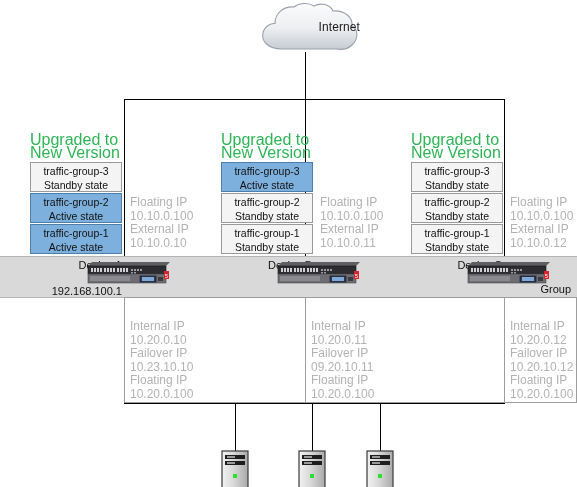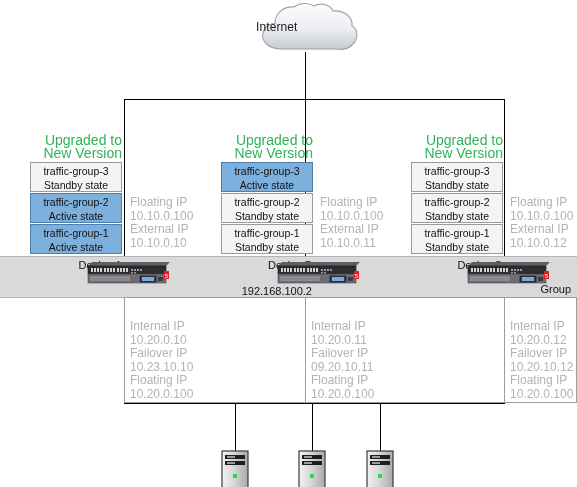--- a/index.html
+++ b/index.html
@@ -15,21 +15,21 @@
     background:#ffffff;
   }
   .vline{position:absolute;background:#000000;width:1px;}
   .hline{position:absolute;background:#000000;height:1px;}
 
   
   #cloud-wrap{position:absolute;left:256px;top:2px;width:104px;height:56px;}
   #cloud-wrap svg{display:block;}
   #cloud-label{
     position:absolute;left:0;top:18px;width:104px;
-    text-align:left;font-size:12px;color:#1b1b1b;
+    text-align:right;font-size:12px;color:#1b1b1b;
     letter-spacing:.1px;
   }
 
   
   .tg-box{
     position:absolute;
     width:92px;height:30px;
     box-sizing:border-box;
     border:1px solid #9a9a9a;
     background:#f4f4f4;
@@ -42,23 +42,23 @@
   .tg-box.active{
     background:#7eb0dd;
     border:1px solid #4d7fad;
   }
   .tg-line{display:block;}
 
   
   .upgraded{
     position:absolute;
     width:92px;
-    text-align:right;
+    text-align:left;
     color:#2fb457;
-    font-size:14px;
+    font-size:16px;
     line-height:12.5px;
   }
 
   
   .ipblock{
     position:absolute;
     color:#b3b3b3;
     font-size:12px;
     line-height:13.5px;
     white-space:nowrap;
@@ -205,20 +205,21 @@
     <div>10.10.0.100</div>
     <div>External IP</div>
     <div>10.10.0.12</div>
   </div>
 
   <div id="dg-band"></div>
 
   <div class="dev-name" style="left:0px;top:259px;width:122px;">
     <div>Device A</div>
     <div>BIG-IP</div>
+    <div>192.168.100.1</div>
   </div>
   <div class="bigip" style="left:84px;top:261px;">
     <svg width="86" height="26" viewBox="0 0 86 26">
       <polygon points="4,5 82,5 86,1 8,1" fill="#5e5e63"></polygon>
       <rect x="4" y="5" width="78" height="8" fill="#2d2d31" stroke="#17171a" stroke-width="0.6"></rect>
       <rect x="4" y="13" width="78" height="9" fill="#6d6d73" stroke="#4a4a50" stroke-width="0.6"></rect>
       <g fill="#cfcfd4">
         <rect x="7" y="7" width="2" height="4"></rect>
           <rect x="10" y="7" width="2" height="4"></rect>
         <rect x="13" y="7" width="2" height="4"></rect>
@@ -247,21 +248,20 @@
       <g>
         <rect x="80" y="10" width="5" height="8" fill="#d6232c"></rect>
         <text x="82.5" y="16.6" font-family="Liberation Sans, sans-serif" font-size="6" fill="#ffffff" text-anchor="middle">5</text>
       </g>
     </svg>
   </div>
 
   <div class="dev-name" style="left:190px;top:259px;width:122px;">
     <div>Device B</div>
     <div>BIG-IP</div>
-    <div>192.168.100.2</div>
   </div>
   <div class="bigip" style="left:274px;top:261px;">
     <svg width="86" height="26" viewBox="0 0 86 26">
       <polygon points="4,5 82,5 86,1 8,1" fill="#5e5e63"></polygon>
       <rect x="4" y="5" width="78" height="8" fill="#2d2d31" stroke="#17171a" stroke-width="0.6"></rect>
       <rect x="4" y="13" width="78" height="9" fill="#6d6d73" stroke="#4a4a50" stroke-width="0.6"></rect>
       <g fill="#cfcfd4">
         <rect x="7" y="7" width="2" height="4"></rect>
           <rect x="10" y="7" width="2" height="4"></rect>
         <rect x="13" y="7" width="2" height="4"></rect>

